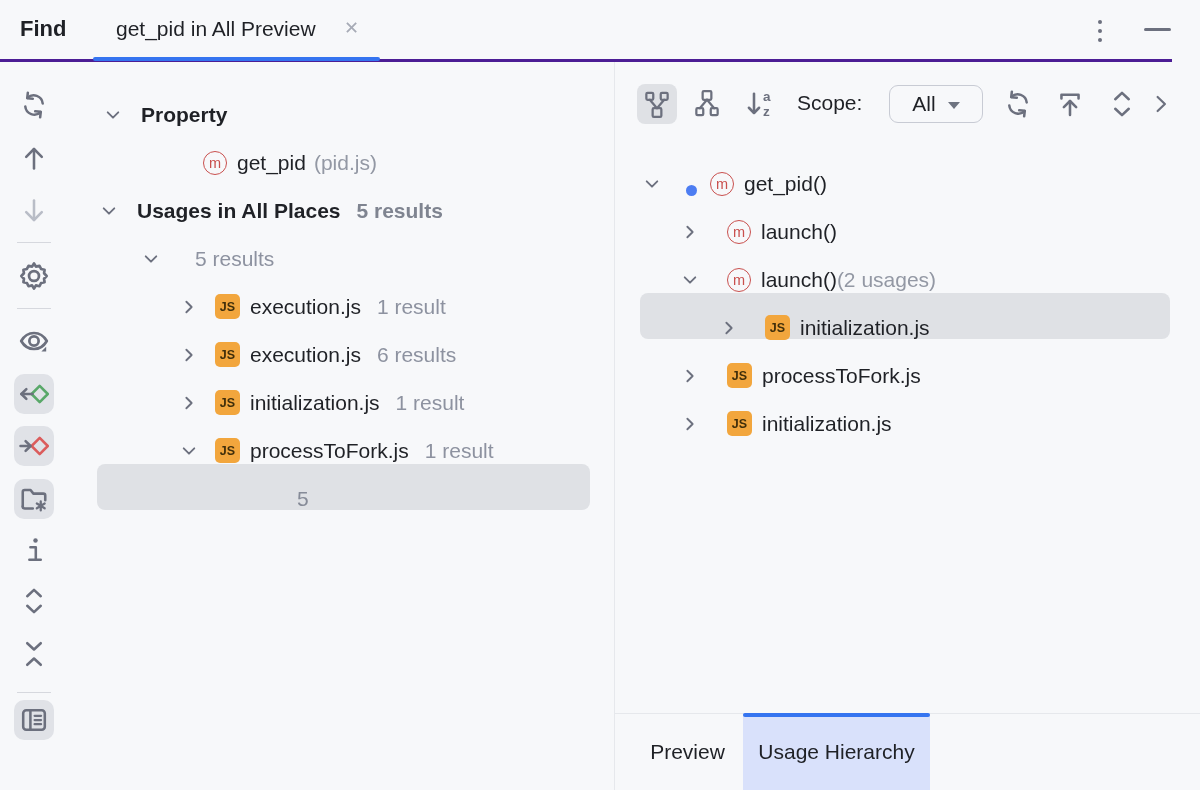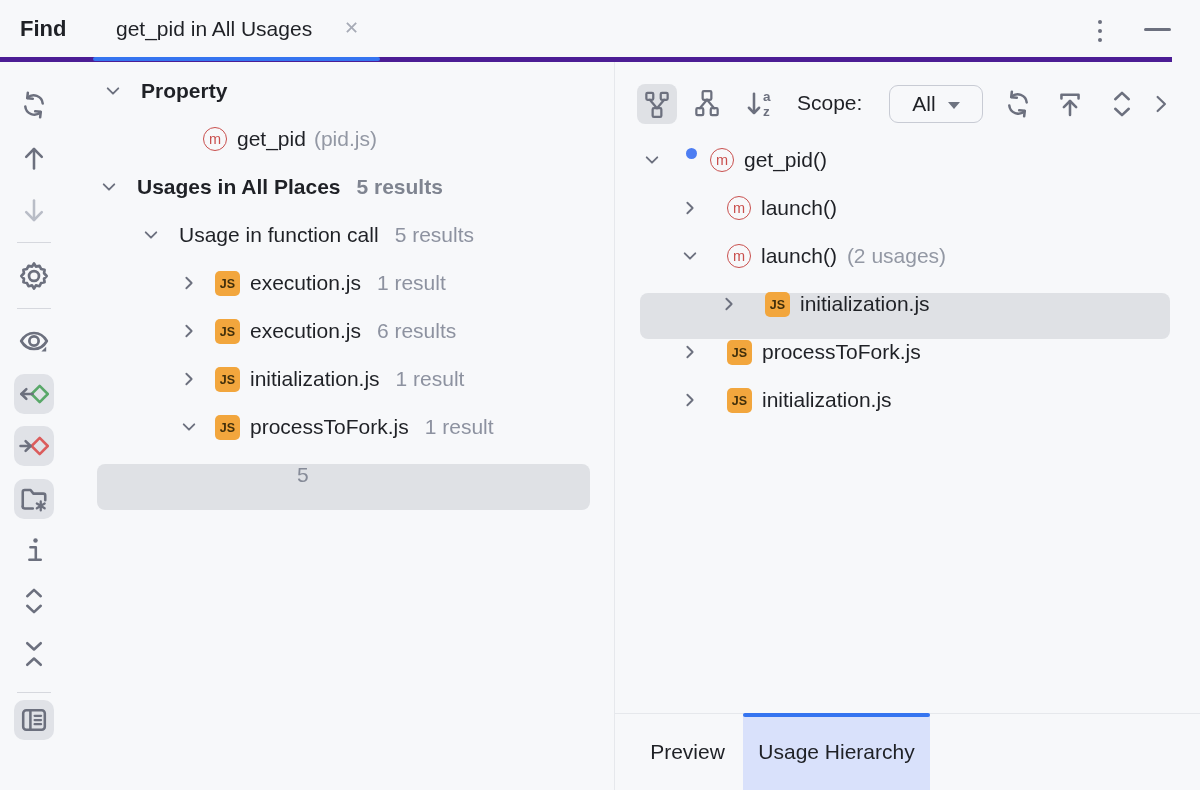--- a/index.html
+++ b/index.html
@@ -7,45 +7,45 @@
     width:1200px;height:790px;position:relative;overflow:hidden;
     background:#f7f8fa;color:#1f2126;
     font-family:"Liberation Sans","DejaVu Sans",sans-serif;
     -webkit-font-smoothing:antialiased;
   }
   svg.ic{stroke:#6c707e;fill:none;stroke-width:1.7;stroke-linecap:round;stroke-linejoin:round}
   svg.ic .fill{fill:#6c707e;stroke:none}
   svg.ic.dis{stroke:#b9bdc7}
 
   
-  .header{position:absolute;left:0;top:0;width:1172px;height:62px;border-bottom:5px solid #4c1d95;box-sizing:border-box}
+  .header{position:absolute;left:0;top:0;width:1172px;height:62px;border-bottom:3px solid #4c1d95;box-sizing:border-box}
   .find-title{position:absolute;left:20px;top:16px;font-size:22px;font-weight:700}
   .tab-label{position:absolute;left:116px;top:17px;font-size:21px}
   .tab-close{position:absolute;left:344px;top:17px;font-size:18px;color:#a7abb6;cursor:default}
   .tab-underline{position:absolute;left:93px;top:57px;width:287px;height:4px;background:#3574F0;border-radius:3px}
   .kebab{position:absolute;left:1094px;top:15px;width:12px;height:32px;display:flex;flex-direction:column;align-items:center;justify-content:center;gap:5px}
   .kebab i{width:4px;height:4px;border-radius:50%;background:#6c707e}
   .minimize{position:absolute;left:1144px;top:28px;width:27px;height:2.5px;background:#6c707e;border-radius:2px}
 
   
   .side-ic{position:absolute;left:14px;width:40px;height:40px;display:flex;align-items:center;justify-content:center;border-radius:10px}
   .side-ic.on{background:#e0e2e7}
   .side-sep{position:absolute;left:17px;width:34px;height:1px;background:#d6d8de}
 
   
-  .row{position:absolute;height:48px;display:flex;align-items:flex-start;font-size:21px;white-space:nowrap}
+  .row{position:absolute;height:48px;display:flex;align-items:flex-end;font-size:21px;white-space:nowrap}
   .chev{width:24px;height:24px;flex:none;display:flex;align-items:center;justify-content:center}
   .js-badge{width:25px;height:25px;flex:none;border-radius:5px;background:#F2A63D;color:#402f0b;font-weight:700;font-size:12.5px;display:flex;align-items:center;justify-content:center;letter-spacing:.2px}
   .m-icon{width:24px;height:24px;flex:none;border-radius:50%;border:1.8px solid #C9504E;color:#C9504E;font-size:14.5px;display:flex;align-items:center;justify-content:center;box-sizing:border-box}
   .blue-dot{width:11px;height:11px;flex:none;border-radius:50%;background:#4d7df2}
   .bold{font-weight:700}
   .count{color:#8d92a0;margin-left:16px}
   .count.semi{color:#7f8490;font-weight:600}
   .suffix{color:#9398a4;margin-left:8px}
-  .suffix.tight{margin-left:10px}
+  .suffix.tight{margin-left:0}
   .sel-bg{position:absolute;background:#dfe1e5;border-radius:8px}
   .linenum{color:#868b98;margin-right:8px}
 
   
   .vdivider{position:absolute;left:614px;top:62px;width:1px;height:728px;background:#e6e8ec}
 
   
   .tool-bg{position:absolute;width:40px;height:40px;border-radius:8px;background:#dfe1e5}
   .tool{position:absolute;width:40px;height:40px;display:flex;align-items:center;justify-content:center}
   .scope-label{position:absolute;left:797px;top:91px;font-size:21px}
@@ -56,21 +56,21 @@
   .tabbar-sep{position:absolute;left:615px;top:713px;width:585px;height:1px;background:#e6e8ec}
   .tab-preview{position:absolute;left:640px;top:714px;width:95px;height:76px;display:flex;align-items:center;justify-content:center;font-size:21px}
   .tab-callh{position:absolute;left:743px;top:713px;width:187px;height:77px;background:#d9e1fb;display:flex;align-items:center;justify-content:center;font-size:21px}
   .tab-callh::before{content:"";position:absolute;left:0;top:0;width:187px;height:4px;background:#3574F0;border-radius:3px}
 </style>
 </head>
 <body>
 
 <div class="header">
   <div class="find-title">Find</div>
-  <div class="tab-label">get_pid in All Usages</div>
+  <div class="tab-label">get_pid in All Preview</div>
   <div class="tab-close">✕</div>
   <div class="tab-underline"></div>
   <div class="kebab">
       <i></i>
       <i></i>
       <i></i>
     </div>
   <div class="minimize"></div>
 </div>
 
@@ -193,21 +193,20 @@
   </div>
 
   <div class="row" style="left:75px;top:223px;width:539px">
     <span style="width:64px"></span>
     <span class="chev">
         <svg class="ic" width="22" height="22" viewBox="0 0 20 20">
           <polyline points="5.2,7.6 10,12.4 14.8,7.6"></polyline>
         </svg>
       </span>
     <span style="width:16px"></span>
-    <span>Usage in function call</span>
     <span class="count">5 results</span>
   </div>
 
   <div class="row" style="left:75px;top:271px;width:539px">
     <span style="width:102px"></span>
     <span class="chev">
         <svg class="ic" width="22" height="22" viewBox="0 0 20 20">
           <polyline points="7.6,5.2 12.4,10 7.6,14.8"></polyline>
         </svg>
       </span>

